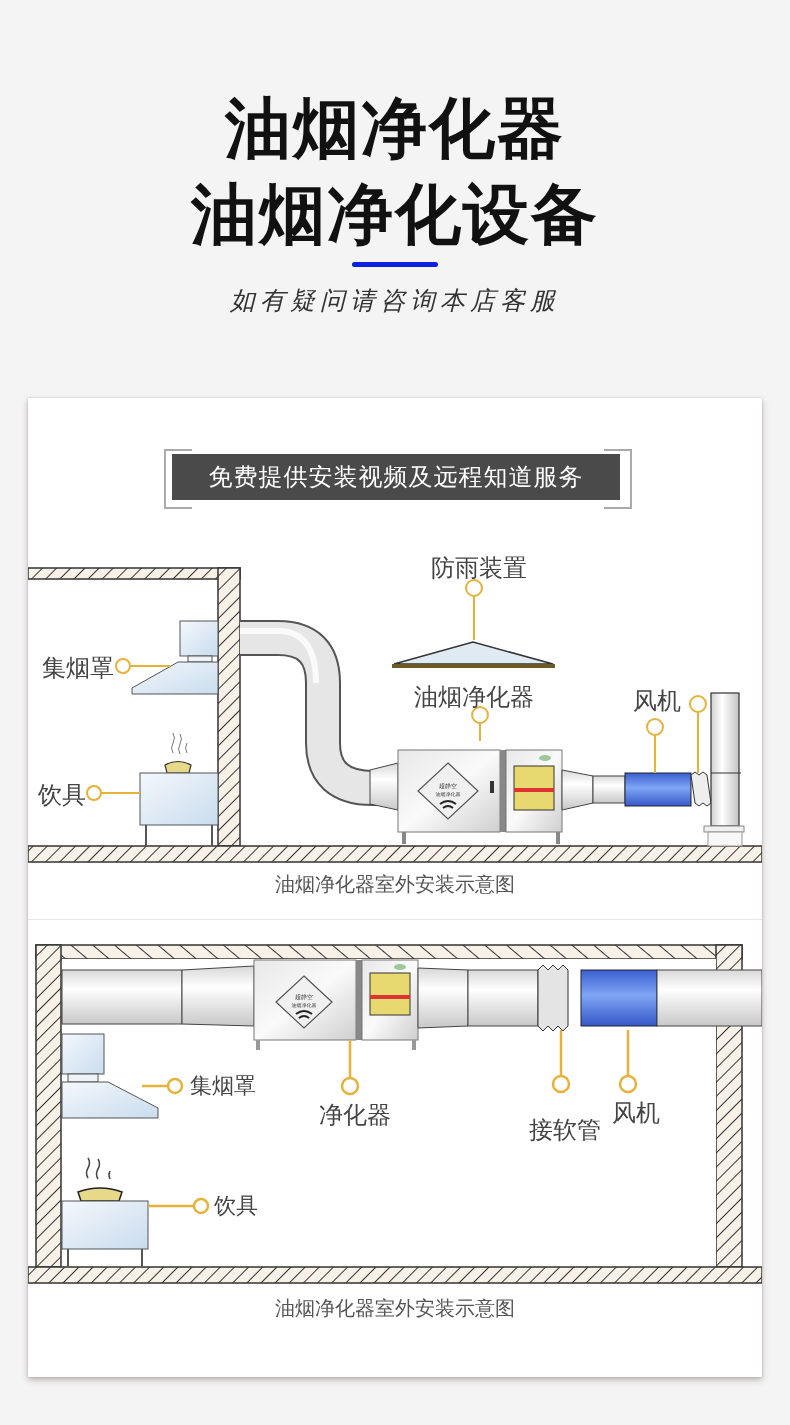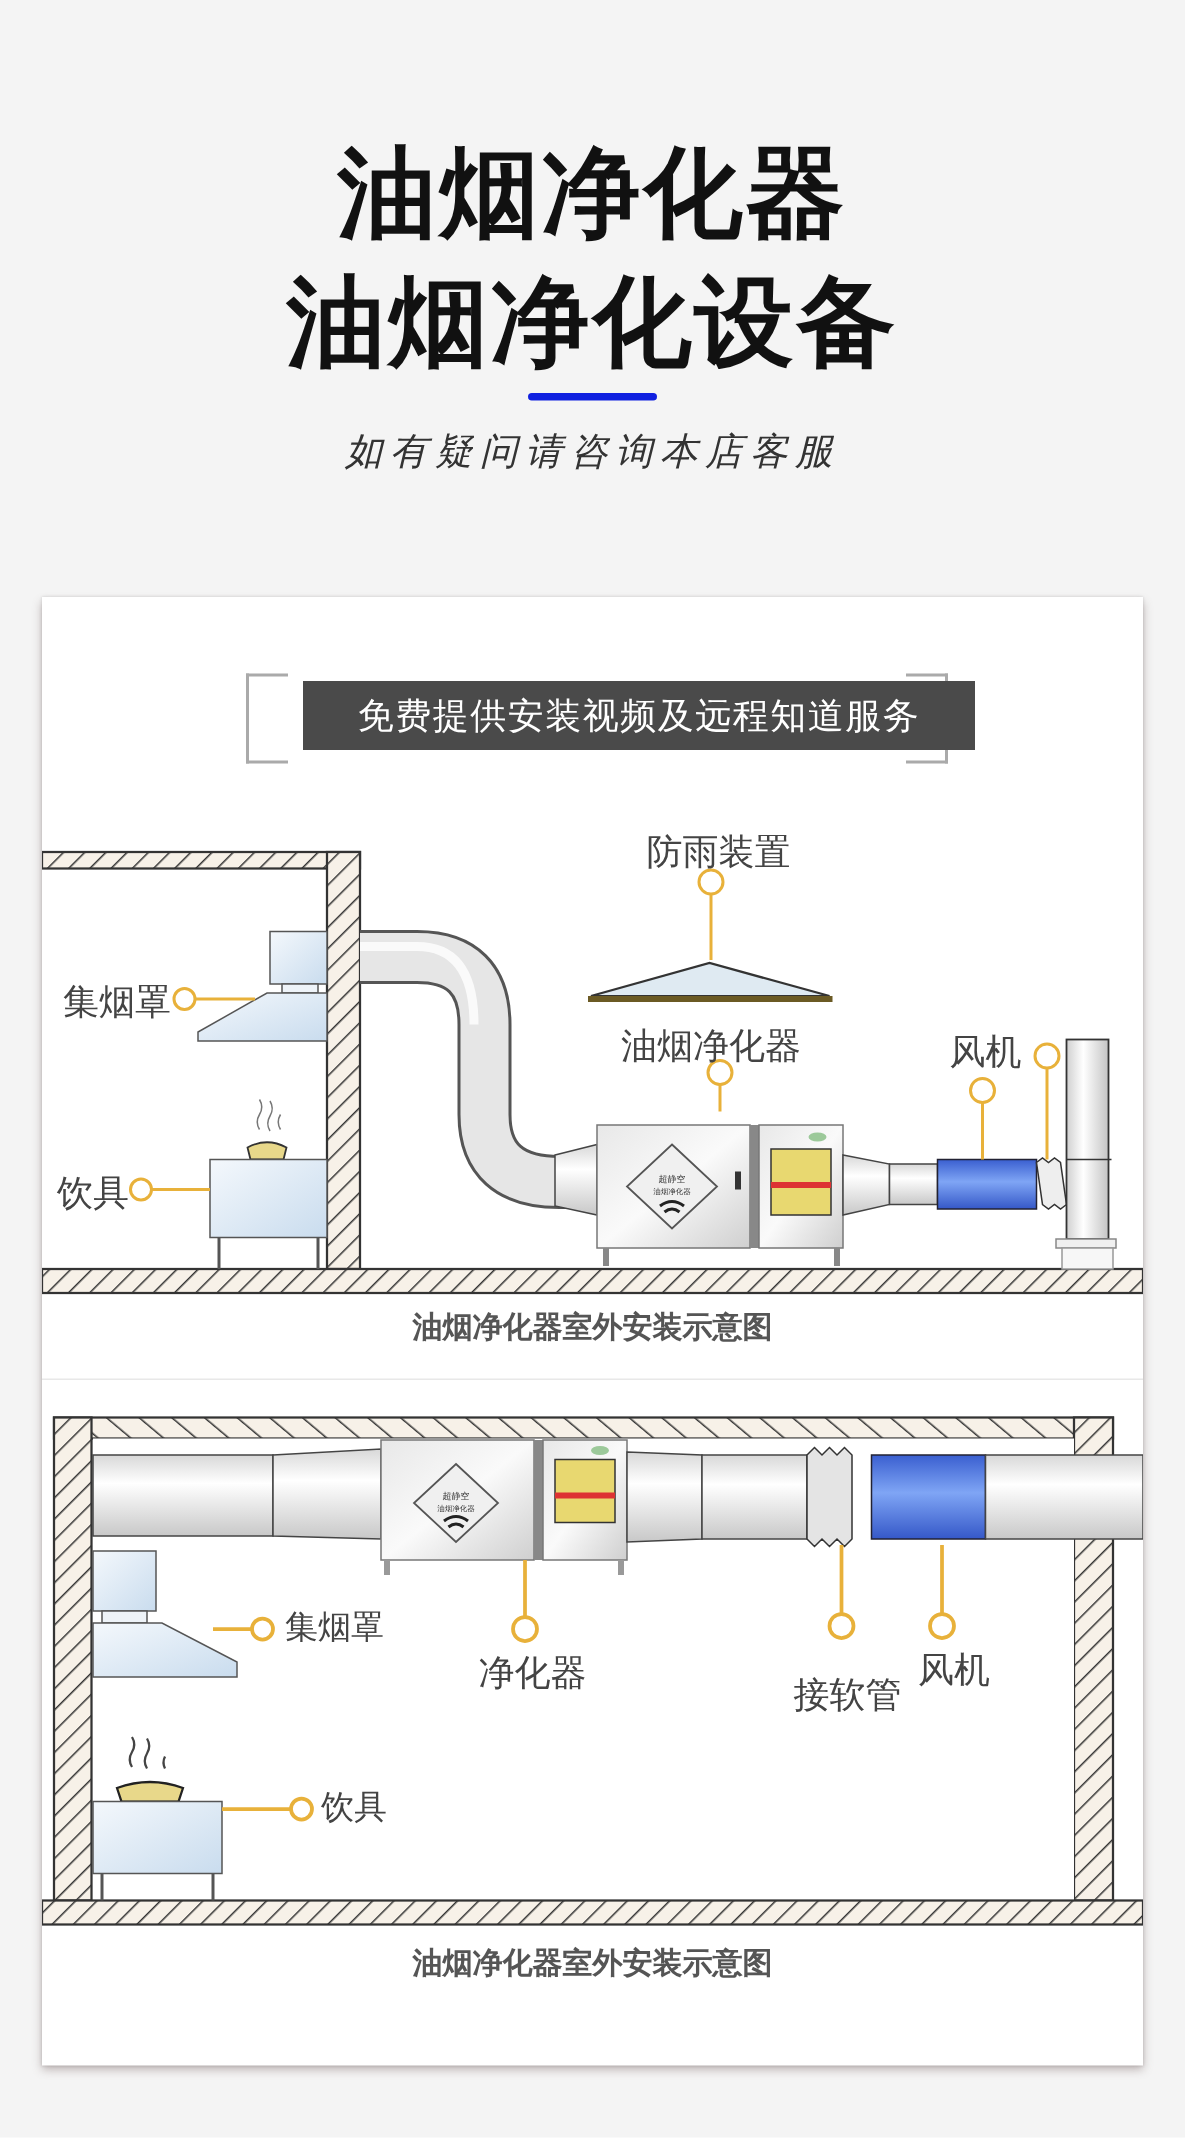--- a/index.html
+++ b/index.html
@@ -26,31 +26,31 @@
   }
   .card {
     position: absolute; left: 28px; top: 398px; width: 734px; height: 979px;
     background: #fff;
     box-shadow: 0 3px 6px rgba(120,100,100,0.45), 0 0 2px rgba(0,0,0,0.15);
   }
   .card svg { position: absolute; left: 0; top: 0; }
   .banner {
     position: absolute; left: 144px; top: 56px; width: 448px; height: 46px;
     background: #4a4a4a; color: #fff; font-size: 24px; line-height: 46px;
-    text-align: center; letter-spacing: 1px; margin-left: 30px;
+    text-align: center; letter-spacing: 1px;
   }
   .bracket { position: absolute; width: 26px; height: 56px; border: 2px solid #aaa; top: 51px; }
   .bracket.left { left: 136px; border-right: none; }
   .bracket.right { left: 576px; border-left: none; }
   .lbl {
     position: absolute; font-size: 24px; color: #444; white-space: nowrap; line-height: 1;
   }
   .caption {
     position: absolute; left: 0; width: 734px; text-align: center;
-    font-size: 20px; color: #555; line-height: 1; font-weight: bold;
+    font-size: 20px; color: #555; line-height: 1;
   }
   .divider { position: absolute; left: 0; top: 521px; width: 734px; height: 1px; background: #e8e8e8; }
 </style>
 </head>
 <body>
 
 <div id="title-line-1" class="hero-title">油烟净化器</div>
 <div id="title-line-2" class="hero-title">油烟净化设备</div>
 <div class="accent-bar"></div>
 <div class="subtitle">如有疑问请咨询本店客服</div>

